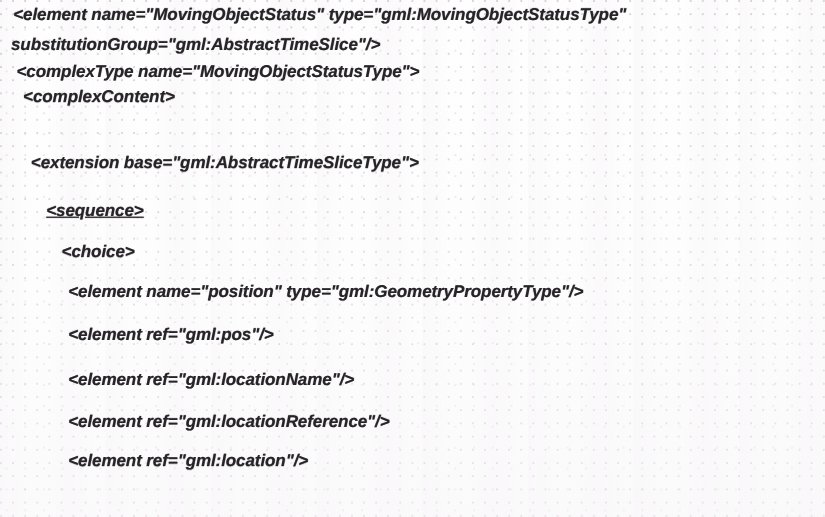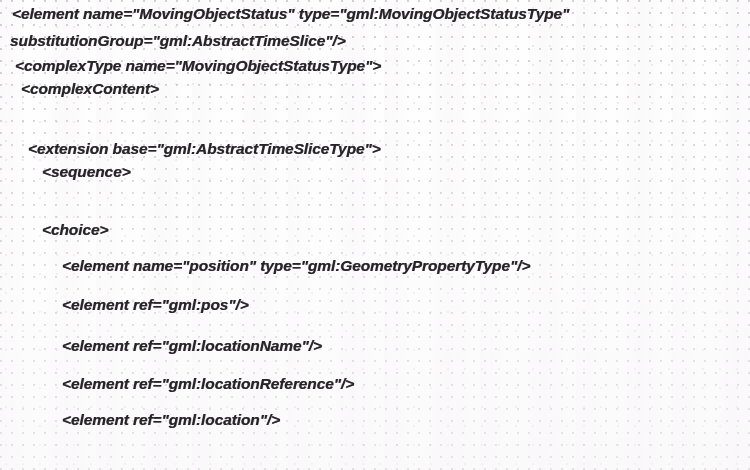--- a/index.html
+++ b/index.html
@@ -72,22 +72,22 @@
        0 0.45px 0 rgba(60,55,62,0.22),
        0 -0.4px 0 rgba(120,112,122,0.16);
   }
 
   
   .ln-0  { left: 12px;  top: 5px;   }
   .ln-1  { left: 10px;  top: 32px;  }
   .ln-2  { left: 15px;  top: 57px;  }
   .ln-3  { left: 21px;  top: 80px;  }
   .ln-4  { left: 28px;  top: 140px; }
-  .ln-5  { left: 42px;  top: 163px; }
-  .ln-6  { left: 42px;  top: 221px; }
+  .ln-5  { left: 42px;  top: 183px; text-decoration: underline; }
+  .ln-6  { left: 56px;  top: 221px; }
   .ln-7  { left: 62px;  top: 257px; }
   .ln-8  { left: 62px;  top: 296px; }
   .ln-9  { left: 62px;  top: 337px; }
   .ln-10 { left: 62px;  top: 375px; }
   .ln-11 { left: 62px;  top: 411px; }
   .ln-12 { left: 56px;  top: 476px; }
 </style>
 </head>
 <body>
 

